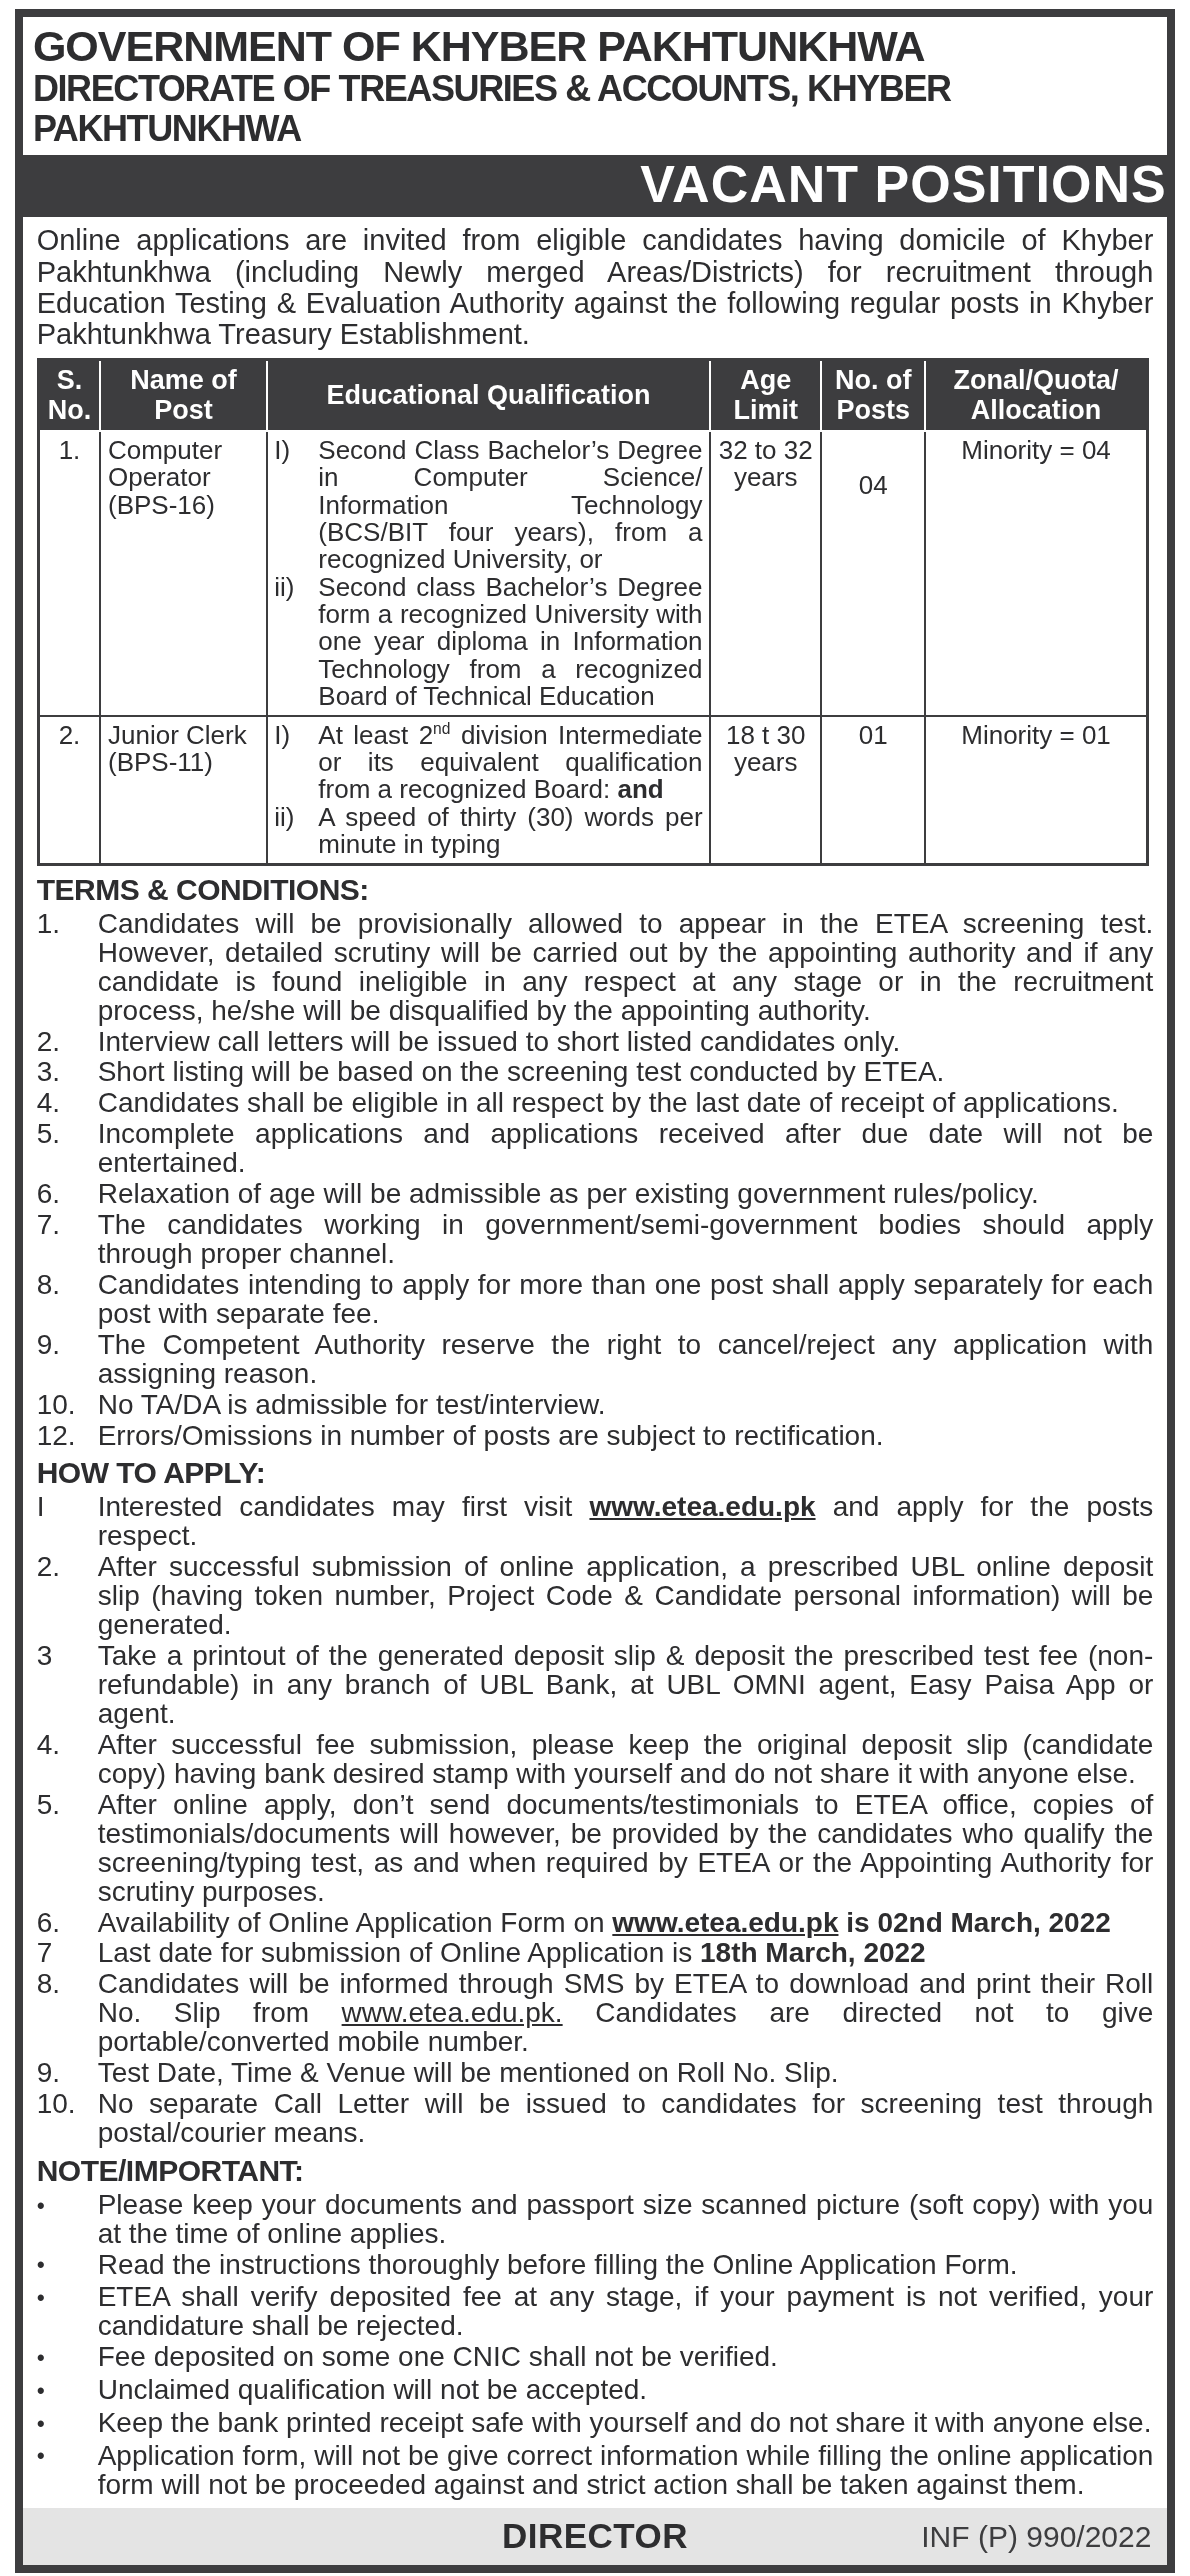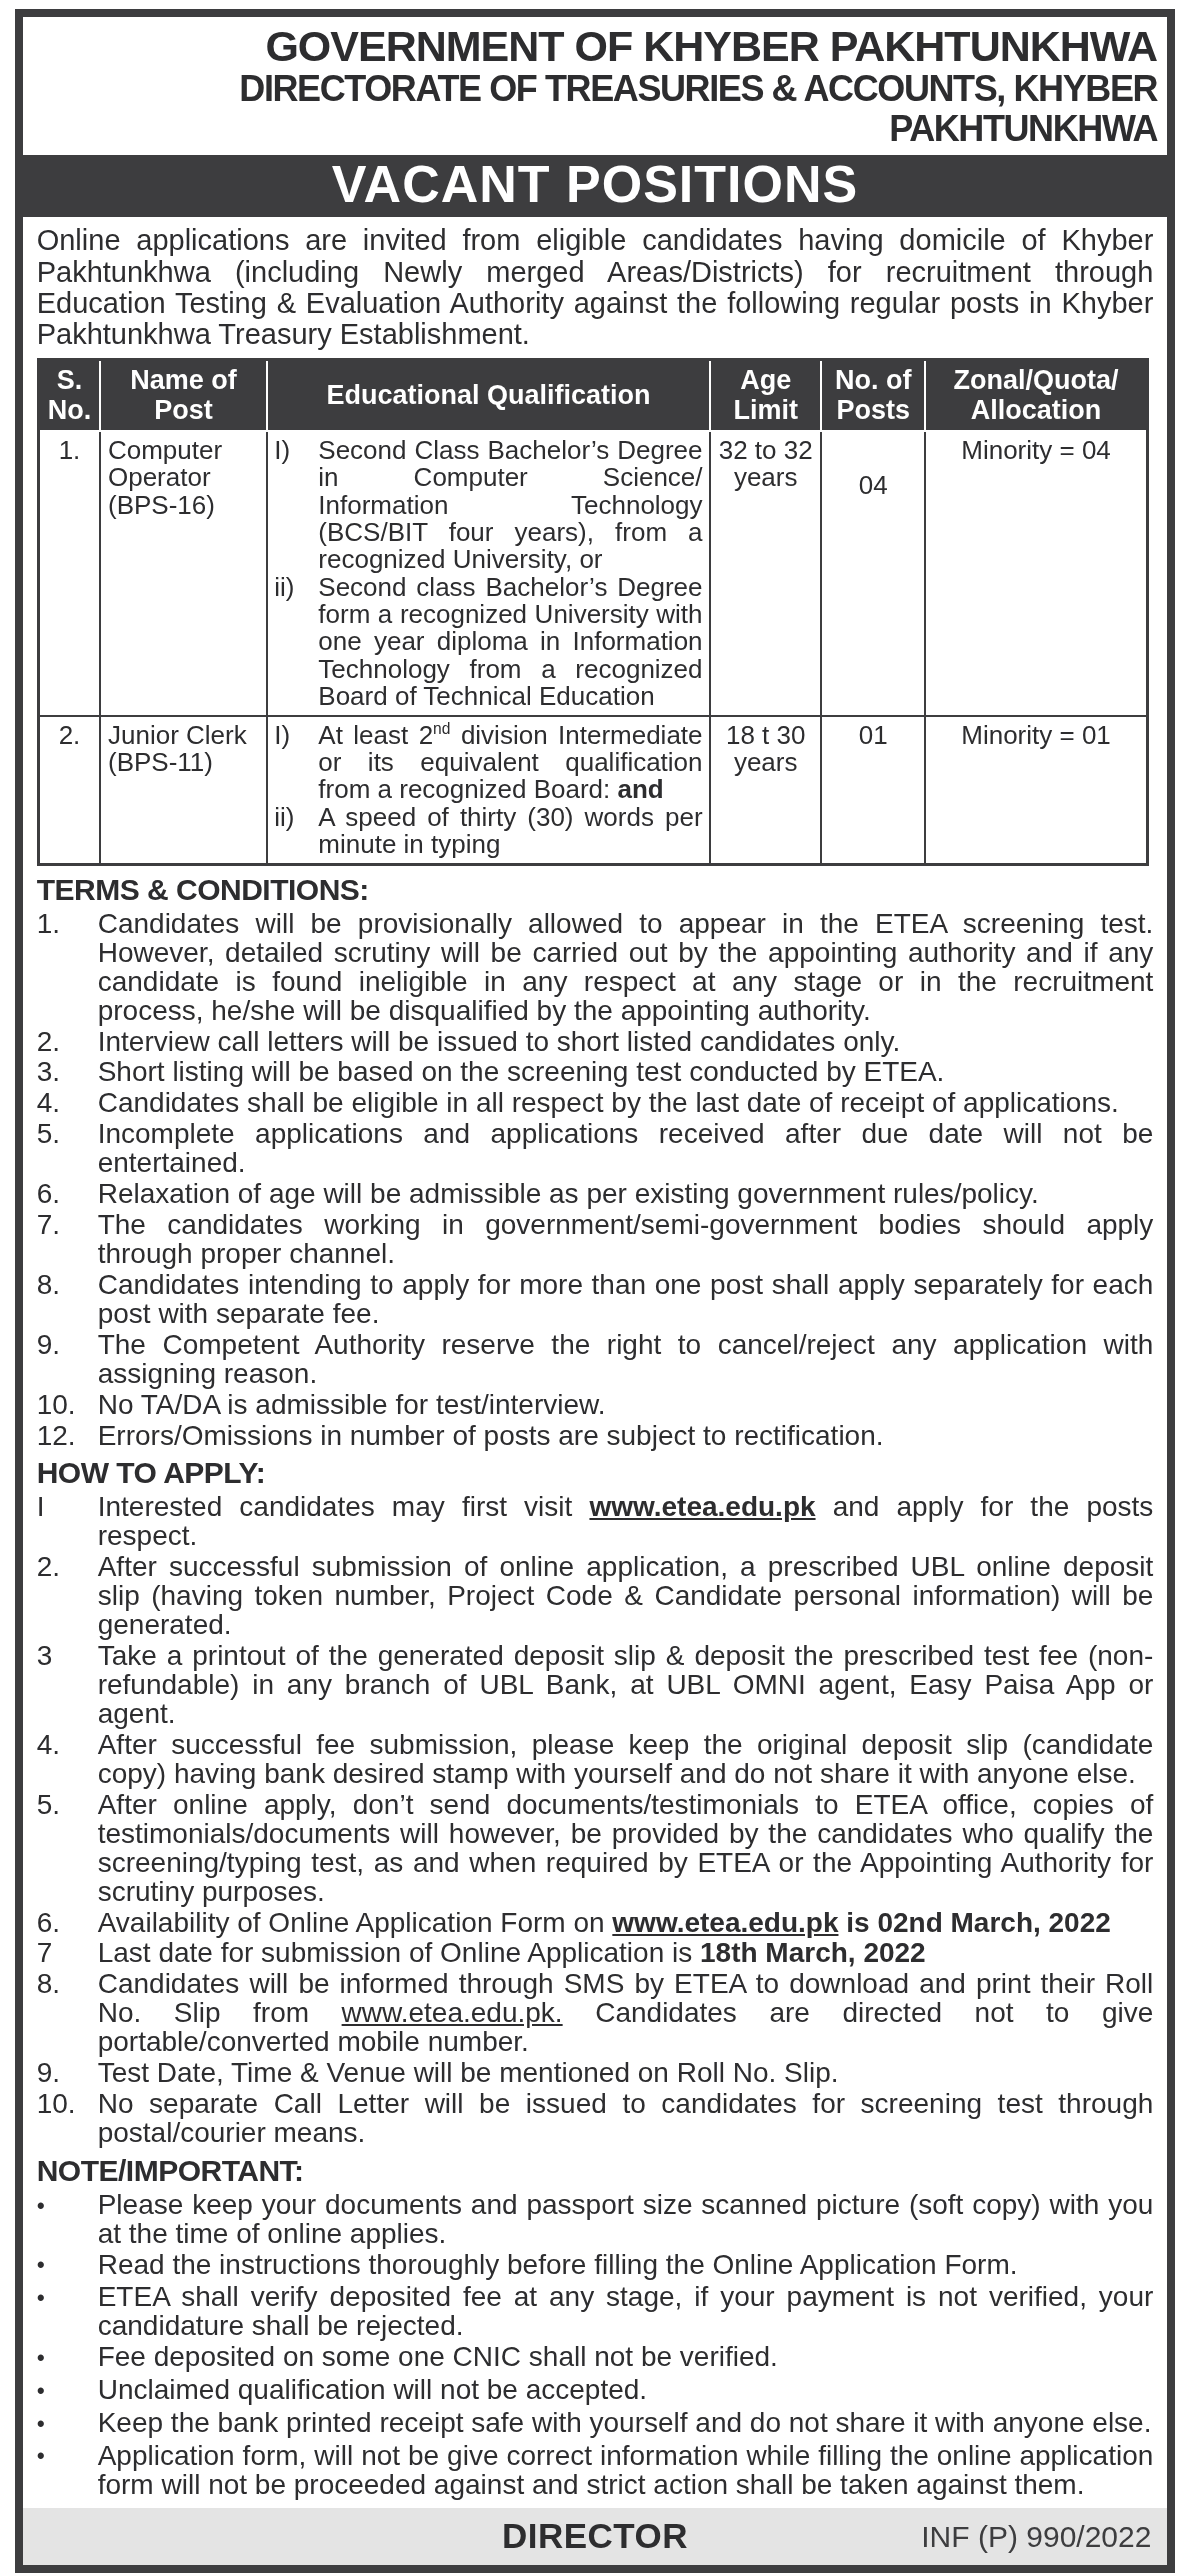--- a/index.html
+++ b/index.html
@@ -1,25 +1,25 @@
 <!DOCTYPE html>
 <html><head>
 <meta charset="utf-8">
 <style>
   html,body{margin:0;padding:0;}
   body{
     width:1190px;min-height:2576px;background:#ffffff;
     font-family:"Liberation Sans",sans-serif;color:#2d2d2f;
   }
   .frame{margin:8.6px 15.3px 0;border:8.6px solid #3d3d3f;background:#fff;}
-  .hdr{text-align:right;padding:7.7px 9.6px 1.9px;}
+  .hdr{text-align:left;padding:7.7px 9.6px 1.9px;}
   .hdr-line1{font-size:43px;font-weight:bold;letter-spacing:-1px;line-height:1.04;}
   .hdr-line2{font-size:36px;font-weight:bold;letter-spacing:-1.4px;line-height:1.12;}
   .banner{
-    background:#3d3d3f;color:#ffffff;text-align:center;
+    background:#3d3d3f;color:#ffffff;text-align:right;
     font-size:52px;font-weight:bold;line-height:1.0;padding:2.9px 0 6.7px;margin-top:3.8px;
     letter-spacing:1px;
   }
   .intro{font-size:29px;line-height:1.08;text-align:justify;padding:8.6px 13.4px 5.8px;}
   table.positions{
     border-collapse:collapse;margin:1.9px 13.4px;width:1112px;
     border:3.8px solid #3d3d3f;font-size:26px;line-height:1.05;
   }
   th{
     background:#3d3d3f;color:#fff;border:2.9px solid #ffffff;

